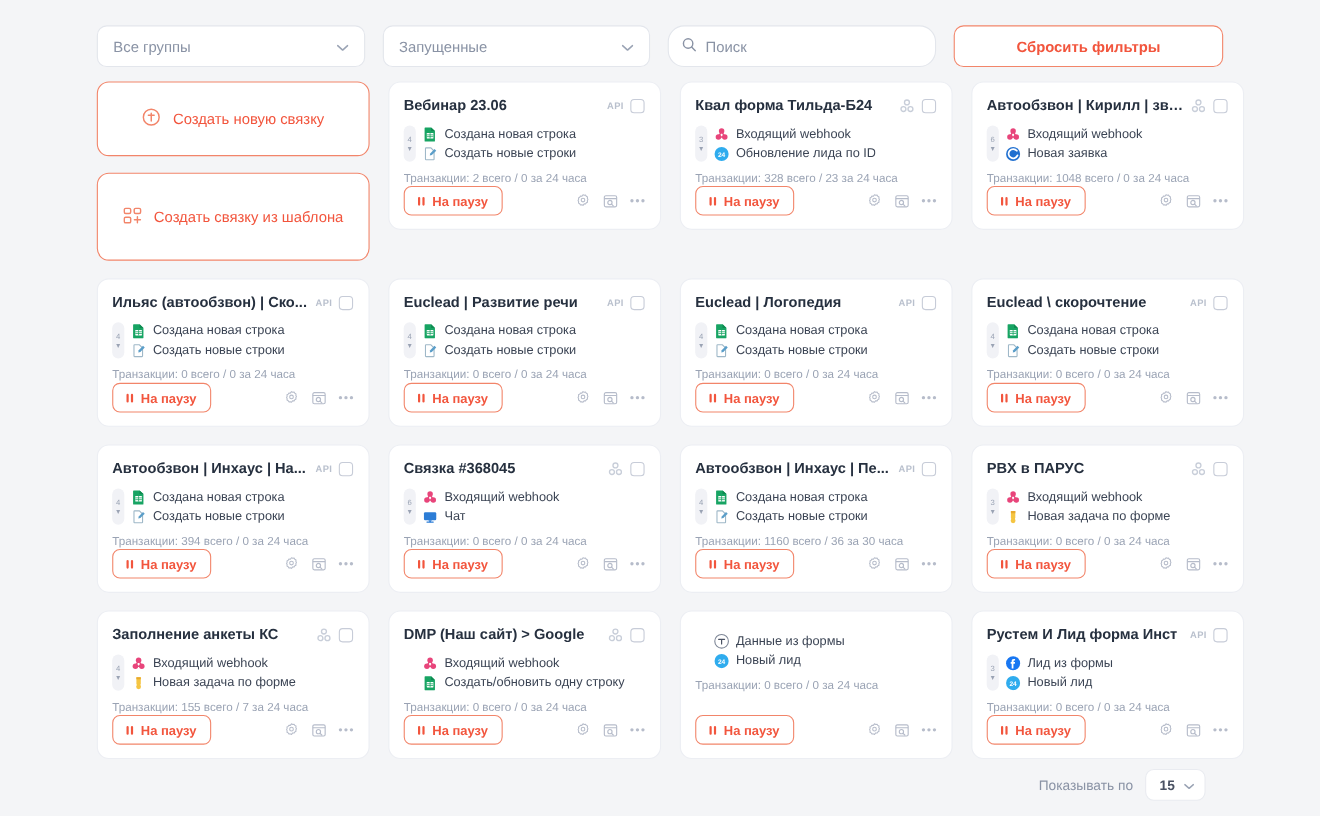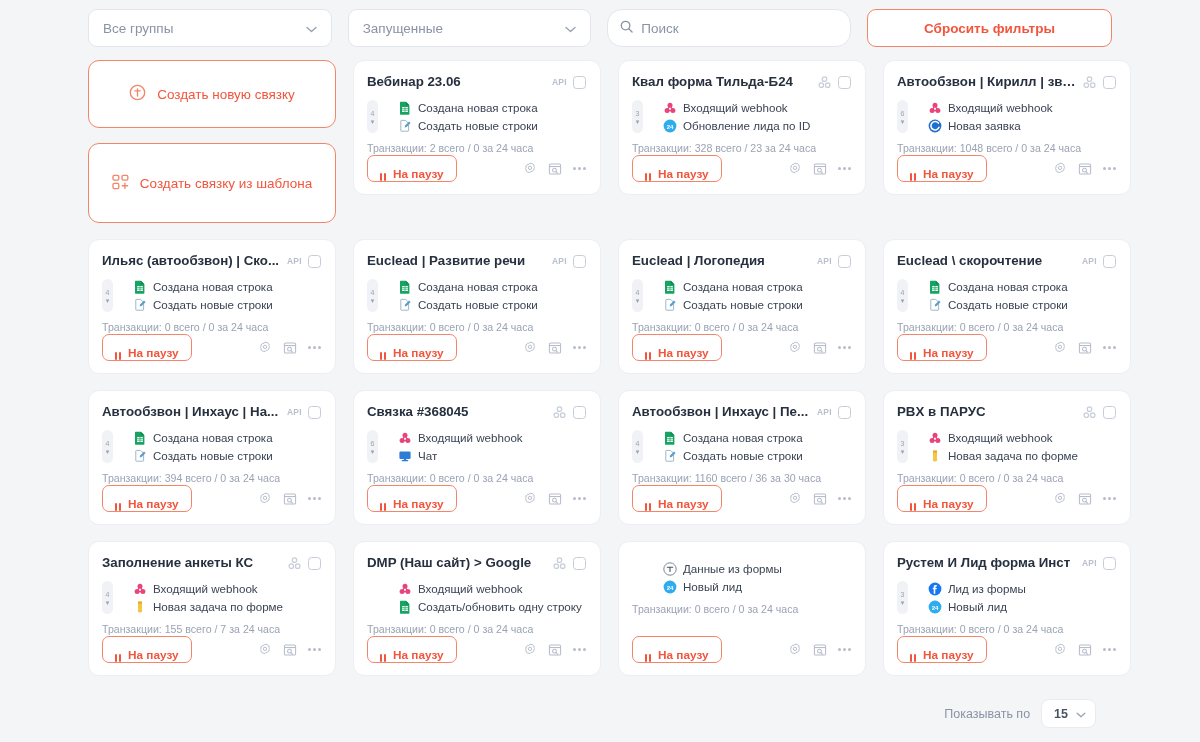--- a/index.html
+++ b/index.html
@@ -4,21 +4,21 @@
 <style>
   * { box-sizing: border-box; }
   html, body { margin:0; padding:0; }
   body {
     width:1200px; height:742px;
     background:#f4f5f7;
     font-family:"Liberation Sans","DejaVu Sans",sans-serif;
     color:#2b3445;
     overflow:hidden;
   }
-  .page { width:1200px; height:742px; position:relative; padding:0 88px; }
+  .page { width:1200px; height:742px; position:relative; padding:14px 88px; }
 
   
   .filterbar { display:flex; gap:16px; padding-top:9px; }
   .filter-select {
     width:248px; height:38px; background:#fff; border:1px solid #e3e6ec;
     border-radius:9px; display:flex; align-items:center; padding:0 14px;
     font-size:13.5px; color:#8a93a5; position:relative; cursor:pointer;
   }
   .filter-select .chev { margin-left:auto; color:#9aa3b4; }
   .search-box {
@@ -56,40 +56,40 @@
     overflow:hidden; text-overflow:ellipsis; flex:1; line-height:18px;
   }
   .badge-api { font-size:8.5px; font-weight:700; color:#b9c0cd; letter-spacing:.3px; margin-top:4px; }
   .wh-icon { width:15px; height:15px; margin-top:2px; flex:none; }
   .chk {
     width:13px; height:13px; border:1.6px solid #c7ccd8; border-radius:3.5px;
     margin-top:3px; flex:none; cursor:pointer; background:#fff;
   }
 
   
-  .steps-wrap { display:flex; gap:20px; margin-top:7px; }
+  .steps-wrap { display:flex; gap:6px; margin-top:7px; }
   .counter {
     width:11px; border-radius:6px; background:#f1f2f6; display:flex;
     flex-direction:column; align-items:center; justify-content:center;
     padding:2px 0 1px; flex:none; cursor:pointer;
   }
   .counter .num { font-size:7px; color:#9aa3b4; line-height:9px; }
   .counter .cv  { font-size:7px; color:#9aa3b4; line-height:7px; }
   .counter.empty { visibility:hidden; }
   .steps { display:flex; flex-direction:column; gap:3px; flex:1; min-width:0; }
   .step { display:flex; align-items:center; gap:6px; font-size:11.6px; color:#3b4454; line-height:15px; white-space:nowrap; overflow:hidden; }
   .step .lbl { overflow:hidden; text-overflow:ellipsis; }
   .sicon { width:14px; height:14px; flex:none; display:block; }
 
   .trans { font-size:10.6px; color:#9aa3b4; margin-top:9px; line-height:13px; }
 
   .card-foot { display:flex; align-items:center; margin-top:auto; }
   .pause-btn {
     height:27px; border:1px solid #f2856a; border-radius:7px; background:#fff;
-    display:flex; align-items:flex-end; gap:7px; padding:0 12px;
+    display:flex; align-items:center; gap:7px; padding:0 12px;
     font-size:11.8px; font-weight:700; color:#f2553d; cursor:pointer;
   }
   .pause-ico { display:flex; gap:2px; }
   .pause-ico i { display:block; width:2px; height:8px; background:#f2553d; border-radius:1px; }
   .foot-icons { margin-left:auto; display:flex; align-items:center; gap:11px; color:#b6bcca; }
   .foot-icons .ic { cursor:pointer; display:block; }
   .dots { display:flex; gap:2.2px; cursor:pointer; padding:4px 0; }
   .dots i { width:3px; height:3px; border-radius:50%; background:#b6bcca; display:block; }
 
   

